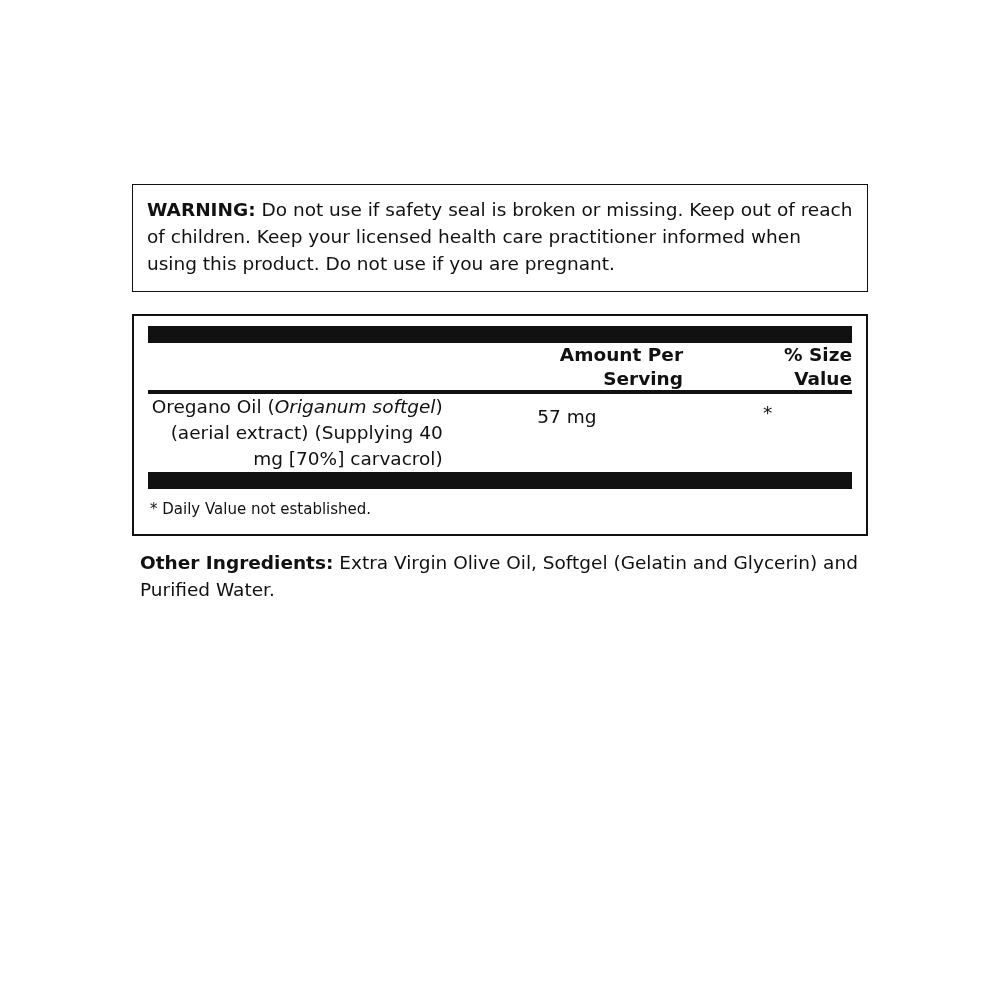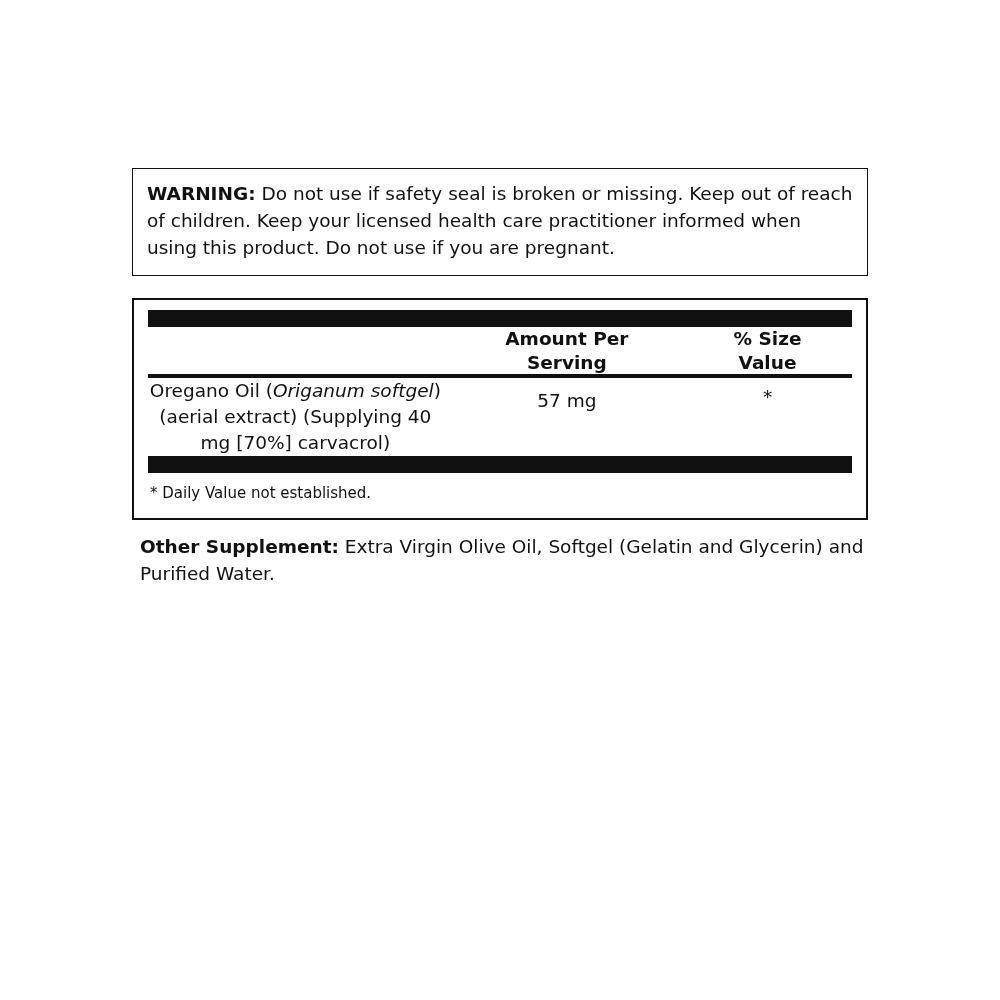--- a/index.html
+++ b/index.html
@@ -12,21 +12,21 @@
     height: 1000px;
     font-family: "DejaVu Sans", sans-serif;
     color: #111111;
     position: relative;
     overflow: hidden;
   }
 
   .label-sheet {
     position: absolute;
     left: 132px;
-    top: 168px;
+    top: 184px;
     width: 736px;
   }
 
   
   .warning-box {
     border: 1.5px solid #111111;
     padding: 12px 14px 14px 14px;
     box-sizing: border-box;
   }
   .warning-text {
@@ -83,21 +83,21 @@
   }
 
   table.sf-table {
     width: 100%;
     border-collapse: collapse;
     font-size: 18.5px;
   }
   table.sf-table td, table.sf-table th {
     padding: 0;
     vertical-align: top;
-    text-align: center;
+    text-align: right;
   }
   .col-name { width: 43%; }
   .col-amt  { width: 33%; }
   .col-dv   { width: 24%; }
 
   .head-row td {
     padding: 10px 0 10px 0;
     font-weight: bold;
     text-align: center;
     line-height: 1.25;
@@ -182,16 +182,16 @@
       </tr>
     </tbody>
       </table>
 
     <div class="rule-thick"></div>
 
     <div class="sf-footnote">* Daily Value not established.</div>
   </div>
 
   <div class="other-block">
-    <p class="other-text"><span class="lead">Other Supplement:</span><span> Extra Virgin Olive Oil, Softgel (Gelatin and Glycerin) and Purified Water.</span></p>
+    <p class="other-text"><span class="lead">Other Ingredients:</span><span> Extra Virgin Olive Oil, Softgel (Gelatin and Glycerin) and Purified Water.</span></p>
   </div>
 
 </div>
 
 </body></html>

